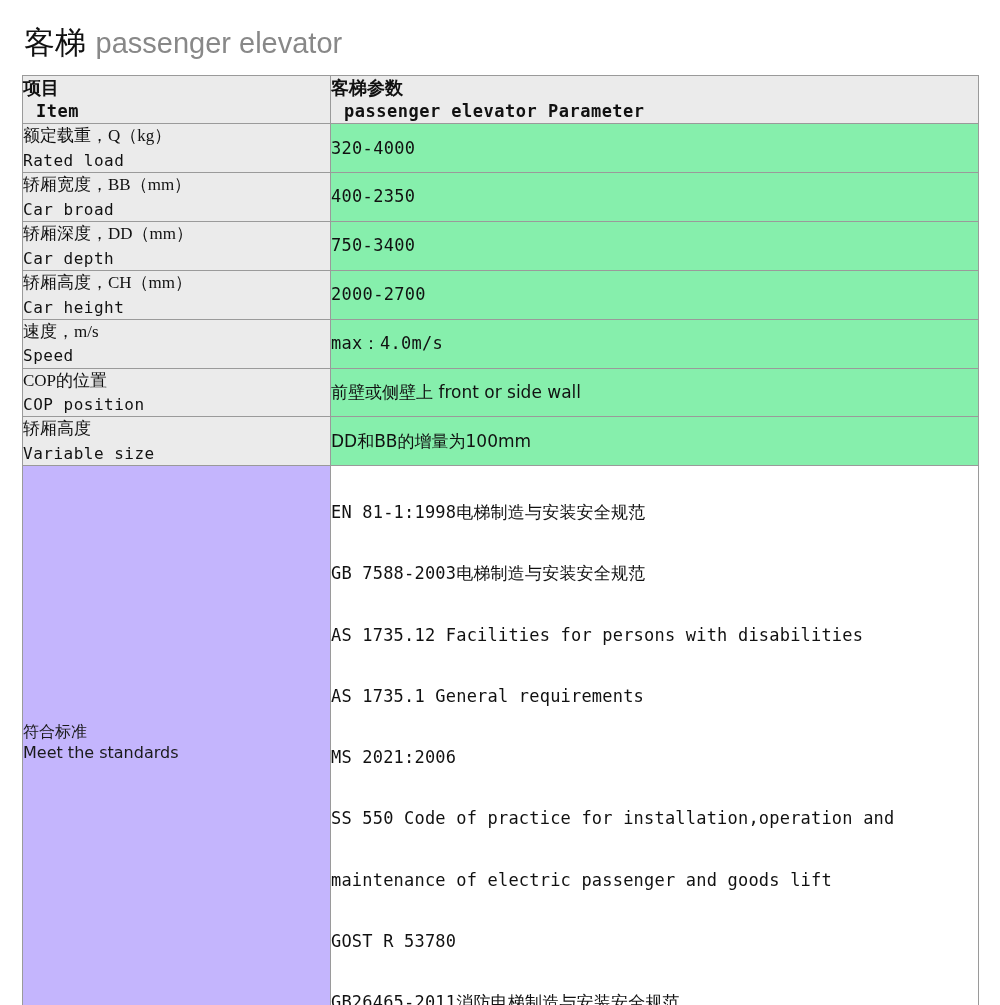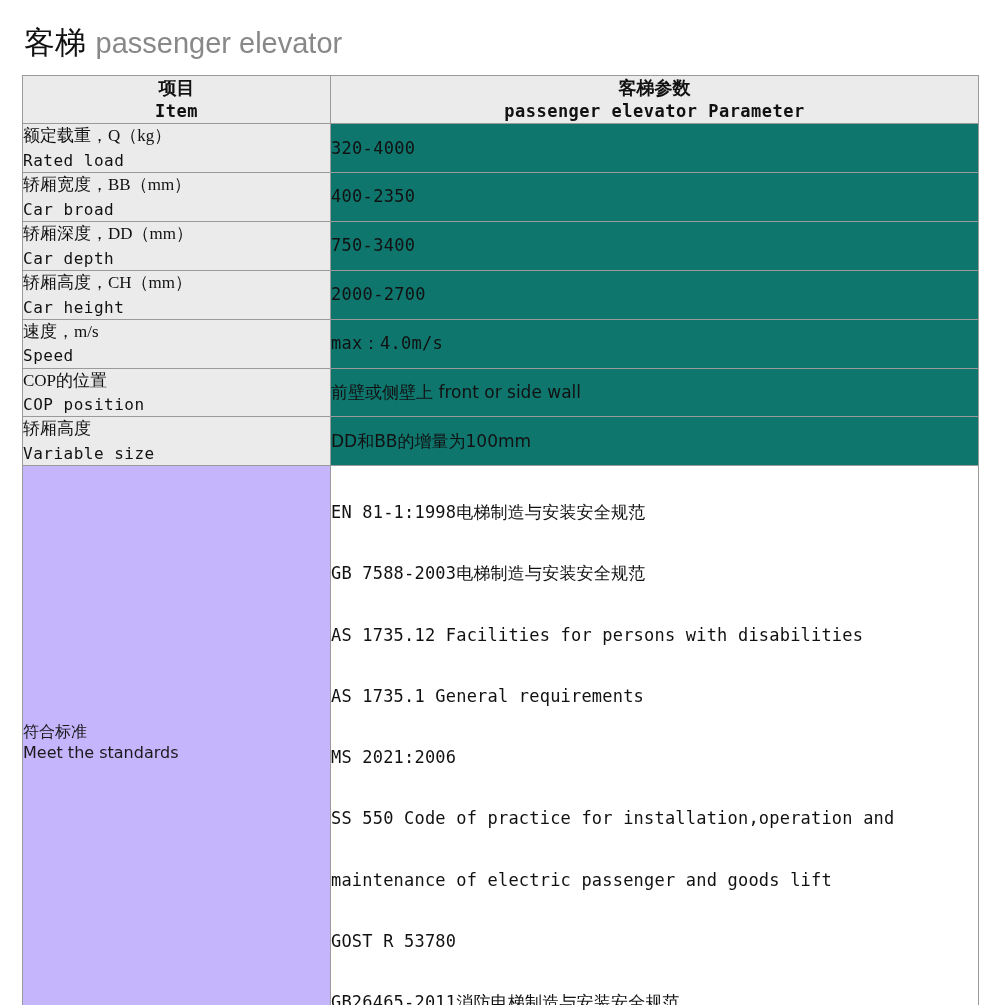--- a/index.html
+++ b/index.html
@@ -46,37 +46,38 @@
   table.spec td, table.spec th {
     border: 1px solid #9a9a9a;
     vertical-align: middle;
     padding: 0;
   }
   col.c1 { width: 308px; }
   col.c2 { width: 648px; }
 
   .thead-cell {
     background: #ebebeb;
-    text-align: center;
+    text-align: left;
     padding: 9px 6px 10px 6px;
     margin-left: 23px;
   }
   .thead-cell .l1 {
     font-size: 18px;
     font-weight: bold;
     color: #111;
     line-height: 1.35;
   }
   .thead-cell .l2 {
     font-size: 17px;
     font-weight: bold;
     color: #111;
     font-family: "DejaVu Sans Mono", monospace;
     letter-spacing: 0.5px;
     line-height: 1.35;
+    padding-left: 13px;
   }
   .row-label {
     background: #ebebeb;
     padding: 8px 0 8px 10px;
   }
   .row-label .l1 {
     font-size: 17px;
     color: #111;
     line-height: 1.45;
     white-space: nowrap;
@@ -84,21 +85,21 @@
   }
   .row-label .l2 {
     font-size: 16px;
     color: #111;
     font-family: "DejaVu Sans Mono", monospace;
     letter-spacing: 0.5px;
     line-height: 1.45;
     white-space: nowrap;
   }
   .row-value {
-    background: #0f766e;
+    background: #86efac;
     padding: 8px 0 8px 12px;
     font-size: 17px;
     font-family: "DejaVu Sans Mono", monospace;
     letter-spacing: 0.3px;
     color: #111;
     line-height: 1.5;
   }
   .row-value.mixed {
     font-family: "DejaVu Sans", sans-serif;
     letter-spacing: 0;

